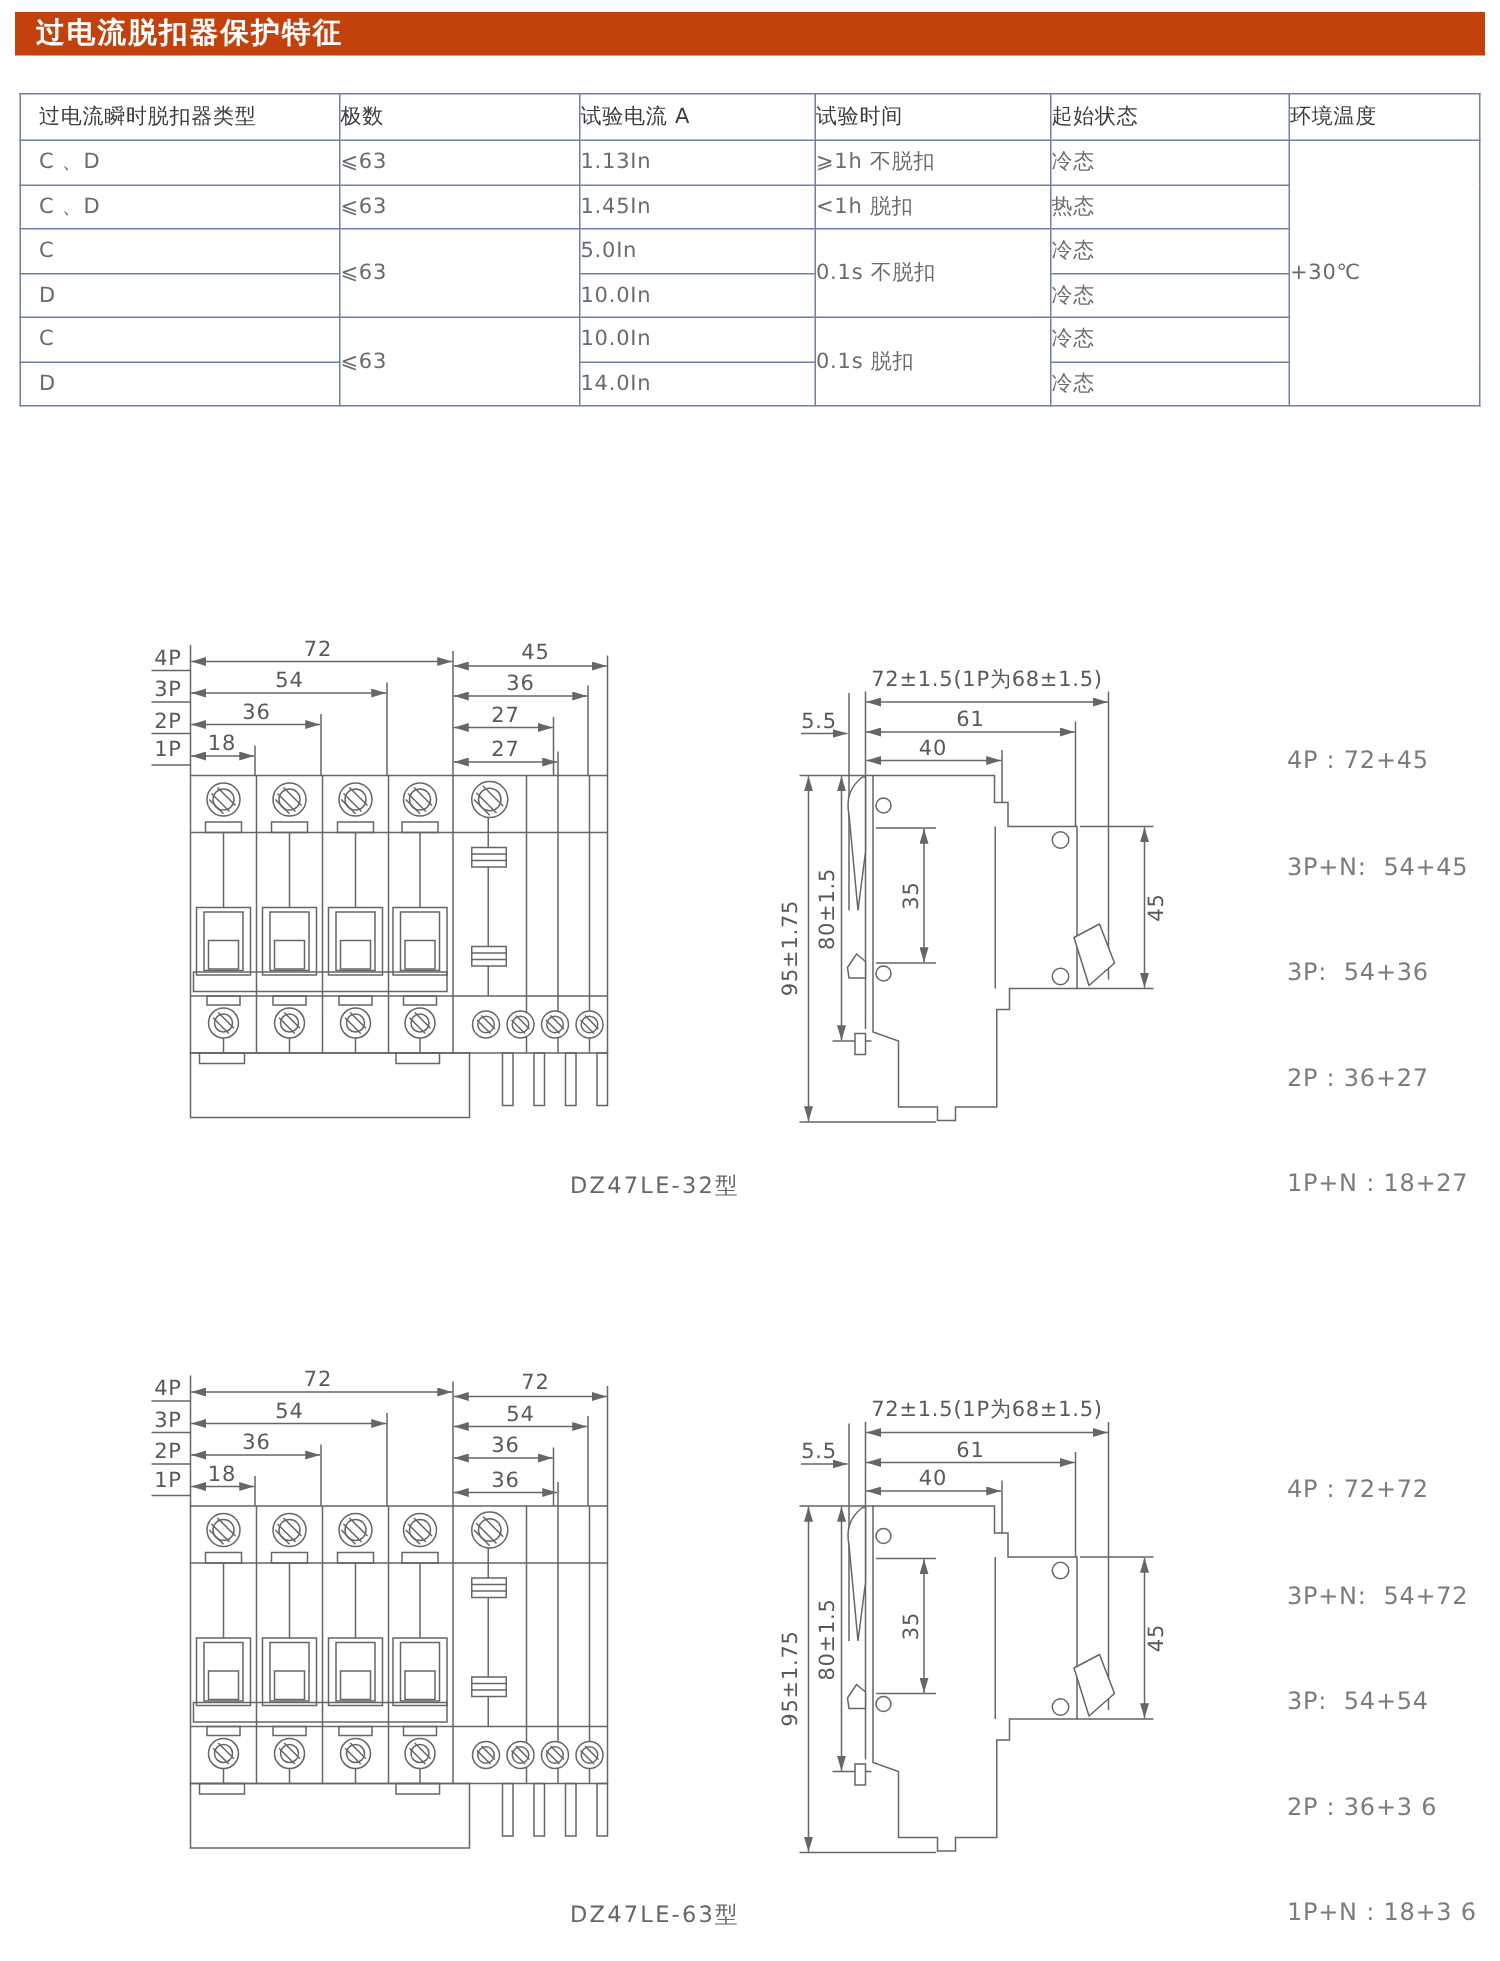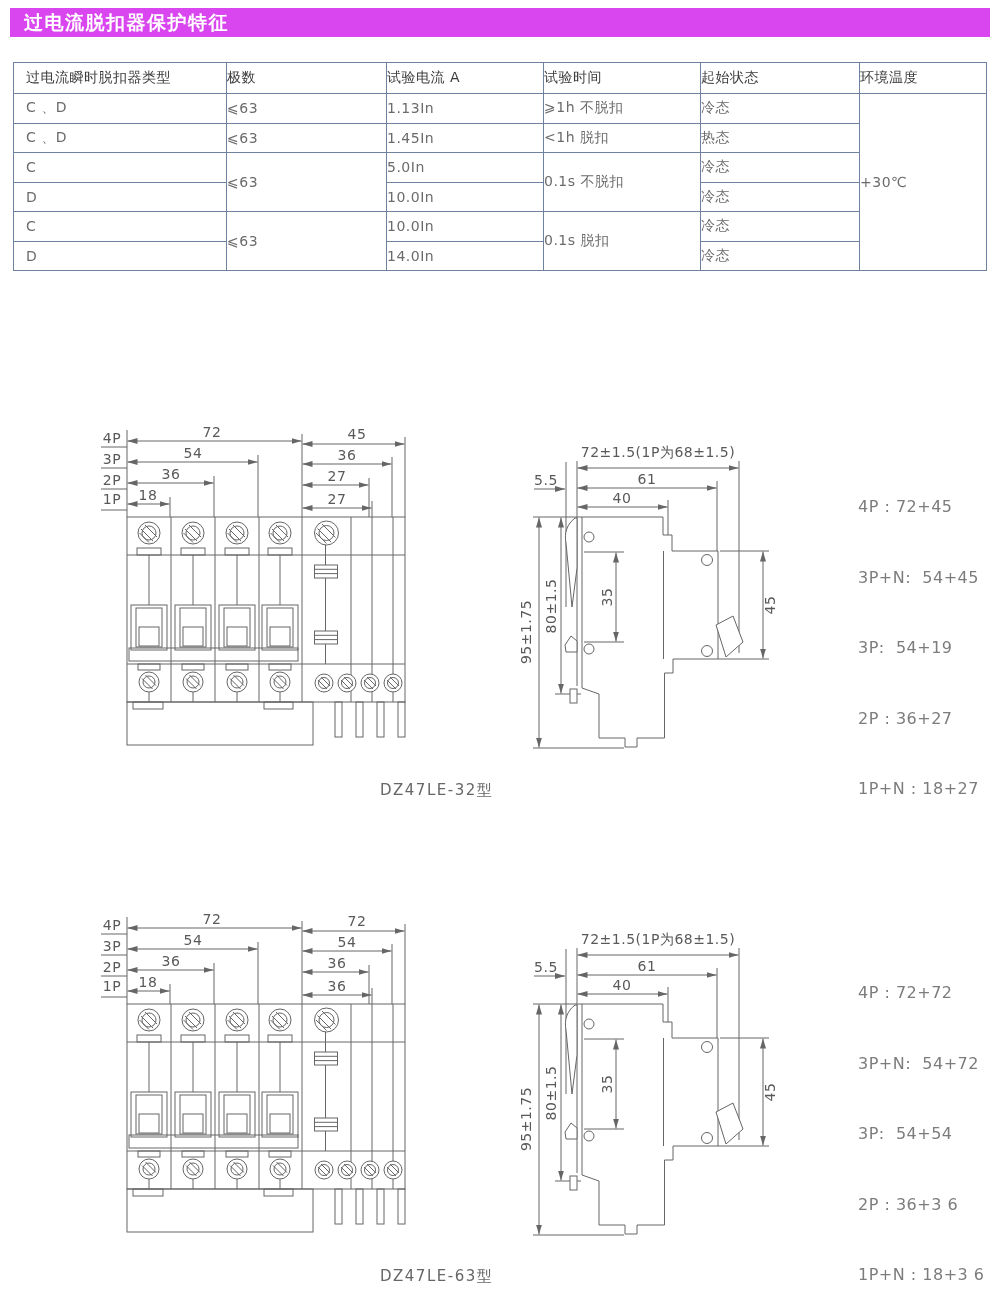--- a/index.html
+++ b/index.html
@@ -1,18 +1,18 @@
 <!DOCTYPE html>
 <html><head>
 <meta charset="utf-8">
 <style>
   html,body{margin:0;padding:0;background:#fff;}
   .page{position:relative;width:1000px;height:1307px;background:#ffffff;overflow:hidden;
         font-family:"DejaVu Sans","Liberation Sans",sans-serif;}
-  .title-bar{position:absolute;left:10px;width:980px;height:29px;background:#d946ef;color:#ffffff;
+  .title-bar{position:absolute;left:10px;width:980px;height:29px;background:#c2410c;color:#ffffff;
              font-size:19px;font-weight:bold;line-height:29px;padding-left:14px;box-sizing:border-box;
              letter-spacing:1.5px;}
   #bar1{top:8px;}
   #bar2{top:318px;}
   table.spec{position:absolute;left:13px;top:62px;width:973px;border-collapse:collapse;table-layout:fixed;padding-left:41px;}
   .spec th,.spec td{border:1px solid #6e81a1;font-weight:normal;font-size:14px;text-align:left;
                     padding:0;letter-spacing:0.5px;}
   .spec th{height:30px;color:#3c3c3c;}
   .spec td{height:28.5px;color:#6b6b6b;}
   .spec .c1{text-align:left;padding-left:12px;}
@@ -212,21 +212,21 @@
     <text x="622" y="83" text-anchor="middle">40</text>
     <text x="546" y="65" text-anchor="middle">5.5</text>
     <text x="527" y="216" text-anchor="middle" transform="rotate(-90 527 212)">95±1.75</text>
     <text x="552" y="190" text-anchor="middle" transform="rotate(-90 552 186)">80±1.5</text>
     <text x="608" y="181" text-anchor="middle" transform="rotate(-90 608 177)">35</text>
     <text x="771" y="189" text-anchor="middle" transform="rotate(-90 771 185)">45</text>
   </svg>
   <div class="size-list" style="top:448px">
     <div>4P : 72+45</div>
     <div>3P+N:  54+45</div>
-    <div>3P:  54+19</div>
+    <div>3P:  54+36</div>
     <div>2P : 36+27</div>
     <div>1P+N : 18+27</div>
   </div>
   <div class="caption" style="top:781px">DZ47LE-32型</div>
 
   <svg class="dwg" viewBox="0 0 1000 345" style="top:907px">
     <use href="#fv-geom"></use>
     <use href="#sv-geom"></use>
     <text x="112" y="23" text-anchor="middle">4P</text>
     <text x="112" y="44" text-anchor="middle">3P</text>

